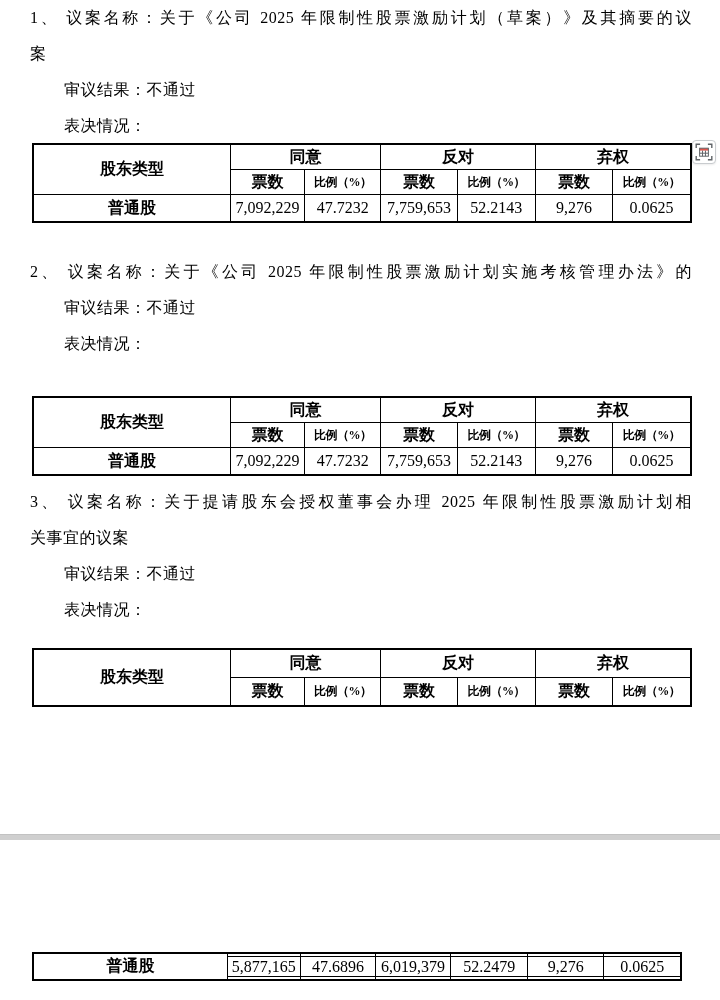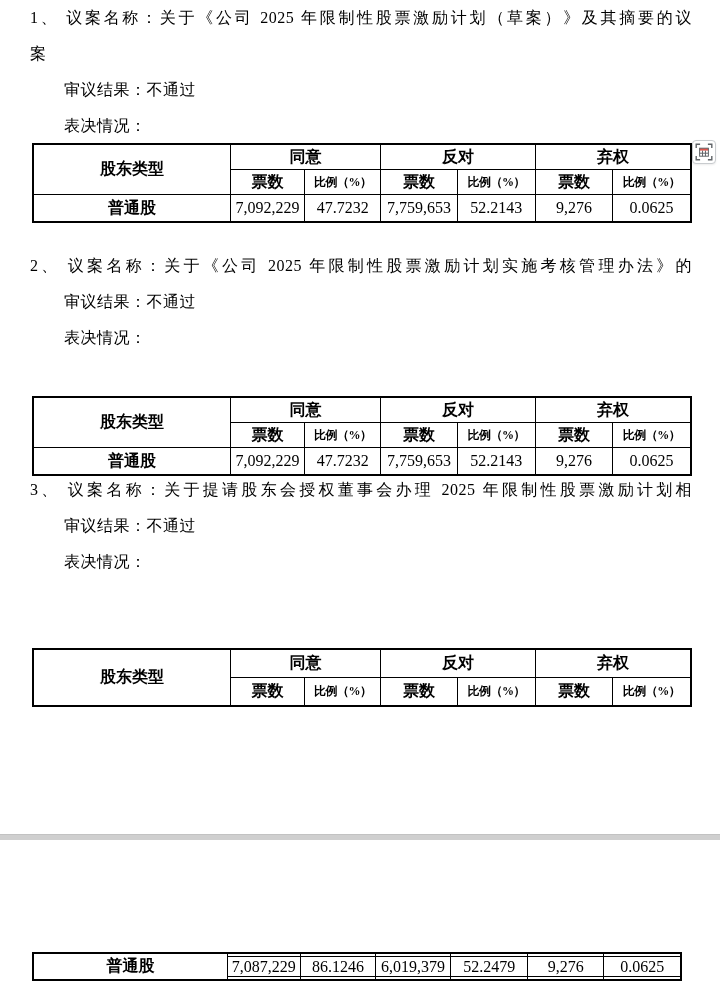--- a/index.html
+++ b/index.html
@@ -185,21 +185,21 @@
         <path d="M16.8 13.6 V16.8 H13.6"></path>
         <path d="M4.4 16.8 H1.2 V13.6"></path>
       </g>
       <rect x="4.6" y="5.2" width="8.8" height="2.4" fill="#e2564e"></rect>
       <rect x="4.6" y="5.2" width="8.8" height="8.0" fill="none" stroke="#616569" stroke-width="1"></rect>
       <path d="M4.6 10.2 H13.4 M7.53 7.6 V13.2 M10.46 7.6 V13.2" stroke="#616569" stroke-width="1" fill="none"></path>
     </svg>
   </span>
 </div>
 
-<div class="section" style="top:248px">
+<div class="section" style="top:254px">
   <div class="tl fill">2、 议案名称：关于《公司 2025 年限制性股票激励计划实施考核管理办法》的</div>
   <div class="tl ind">审议结果：不通过</div>
   <div class="tl ind">表决情况：</div>
 </div>
 
 <table class="vt" style="top:396px">
   <colgroup>
     <col style="width:194px">
       <col style="width:73px">
       <col style="width:75px">
@@ -228,22 +228,23 @@
     <td class="num">7,092,229</td>
     <td class="num">47.7232</td>
     <td class="num">7,759,653</td>
     <td class="num">52.2143</td>
     <td class="num">9,276</td>
     <td class="num">0.0625</td>
   </tr>
 </tbody>
   </table>
 
-<div class="section" style="top:472px">
+<div class="section" style="top:484px">
   <div class="tl fill">3、 议案名称：关于提请股东会授权董事会办理 2025 年限制性股票激励计划相</div>
+  <div class="tl">关事宜的议案</div>
   <div class="tl ind">审议结果：不通过</div>
   <div class="tl ind">表决情况：</div>
 </div>
 
 <table class="vt vt3" style="top:648px">
   <colgroup>
     <col style="width:194px">
       <col style="width:73px">
       <col style="width:75px">
     <col style="width:75px">
@@ -278,24 +279,24 @@
       <col style="width:75px">
     <col style="width:75px">
       <col style="width:77px">
       <col style="width:76px">
       <col style="width:77px">
   </colgroup>
   <tbody>
       <tr>
     <td class="zh">普通股</td>
     <td class="num">
-          <div class="inbox">7,087,229</div>
-        </td>
-    <td class="num">
-          <div class="inbox">86.1246</div>
+          <div class="inbox">5,877,165</div>
+        </td>
+    <td class="num">
+          <div class="inbox">47.6896</div>
         </td>
     <td class="num">
           <div class="inbox">6,019,379</div>
         </td>
     <td class="num">
           <div class="inbox">52.2479</div>
         </td>
     <td class="num">
           <div class="inbox">9,276</div>
         </td>

